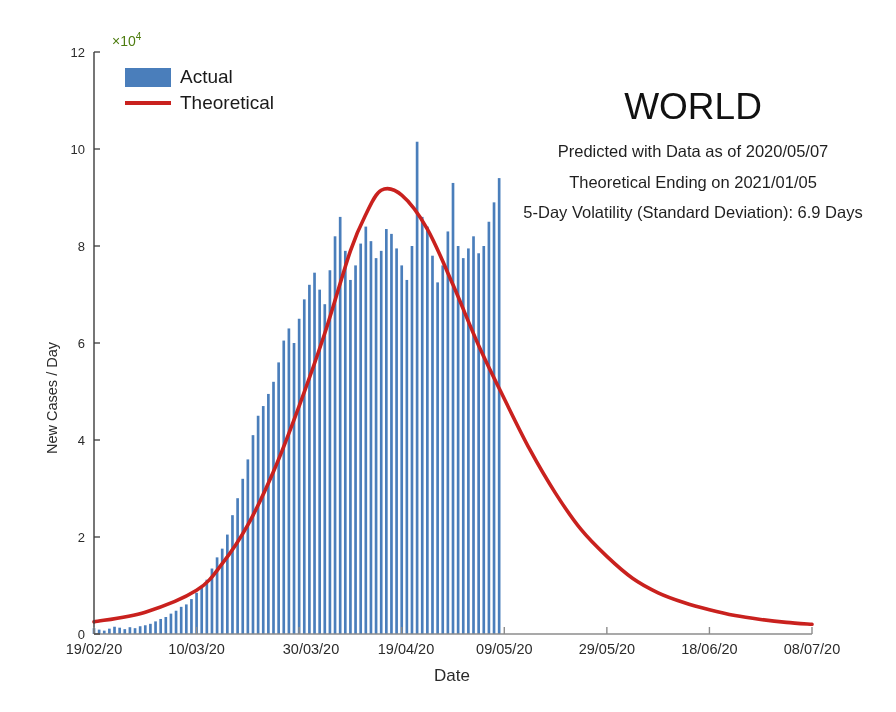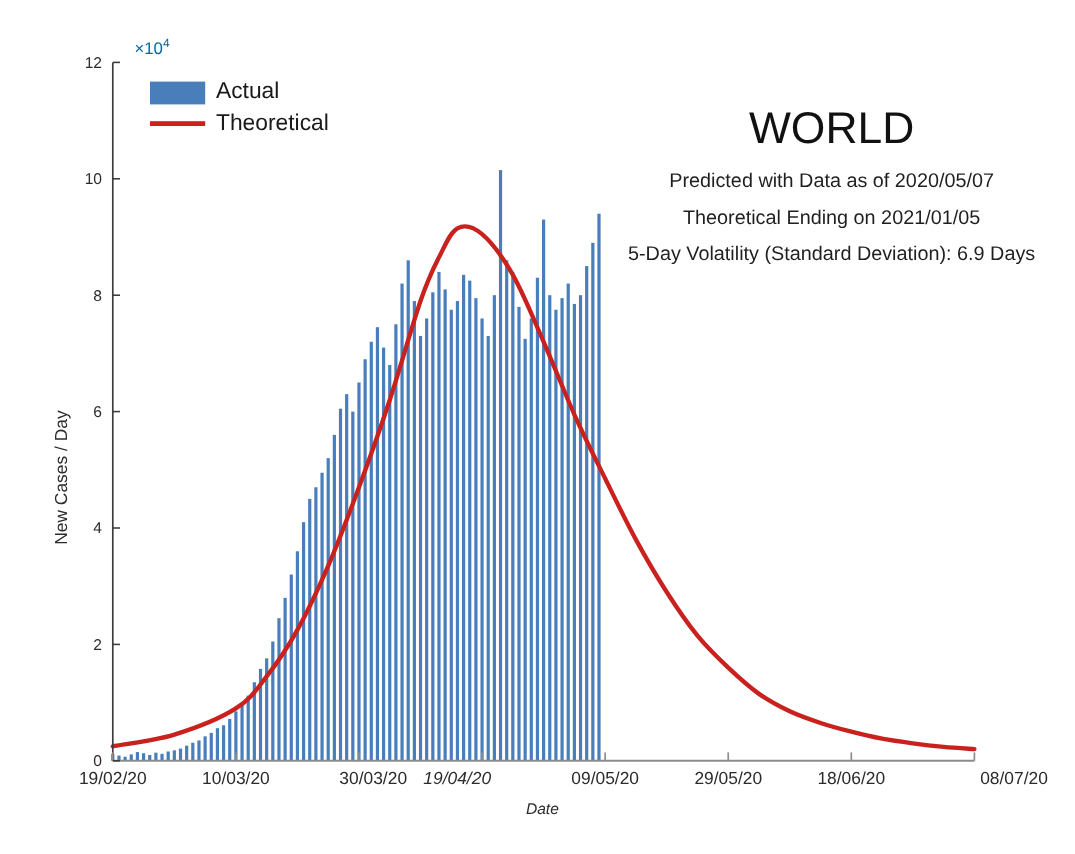--- a/index.html
+++ b/index.html
@@ -19,33 +19,33 @@
   .legend-swatch-line-wrap{width:46px;height:19px;display:flex;align-items:center;}
   .legend-swatch-line{width:46px;height:3.4px;background:#c9211e;}
   .legend-label{margin-left:9px;font-size:19px;color:#1a1a1a;}
 
   #ann-world{left:693px;top:86px;transform:translateX(-50%);font-size:37px;color:#111;}
   .ann-line{font-size:16.5px;color:#1f1f1f;}
   #ann-l1{left:693px;top:142px;transform:translateX(-50%);}
   #ann-l2{left:693px;top:173px;transform:translateX(-50%);}
   #ann-l3{left:693px;top:203px;transform:translateX(-50%);}
 
-  #yexp{left:112px;top:31px;font-size:14px;color:#0369a1;}
+  #yexp{left:112px;top:31px;font-size:14px;color:#4d7c0f;}
   #yexp sup{font-size:10px;}
 
   .ytick{position:absolute;right:0;transform:translateY(-50%);
          font-size:13px;color:#2b2b2b;text-align:right;}
   #yticks{position:absolute;left:50px;top:0;width:35px;height:712px;}
 
   #xticks{position:absolute;left:0;top:641px;width:892px;height:22px;}
   .xtick{position:absolute;transform:translateX(-50%);font-size:14.5px;color:#2b2b2b;}
 
   #ylabel{position:absolute;left:-28px;top:390px;width:160px;text-align:center;
       transform:rotate(-90deg);transform-origin:50% 50%;font-size:14.5px;color:#2b2b2b;}
-  #xlabel{left:452px;top:666px;transform:translateX(-50%);font-size:13px;color:#2b2b2b;font-style:italic;}
+  #xlabel{left:452px;top:666px;transform:translateX(-50%);font-size:17px;color:#2b2b2b;}
 </style>
 </head>
 <body>
 
 <div id="figure">
 
   <svg id="plotsvg" viewBox="0 0 896 712" preserveAspectRatio="none">
     <g id="bars-group">
         <rect x="92.67" y="628.18" width="2.67" height="5.82" fill="#4a7ebb"></rect>
         <rect x="97.80" y="629.63" width="2.67" height="4.37" fill="#4a7ebb"></rect>
@@ -181,23 +181,23 @@
       <div class="ytick" style="top: 440px;">4</div>
       <div class="ytick" style="top: 343px;">6</div>
       <div class="ytick" style="top: 246px;">8</div>
       <div class="ytick" style="top: 149px;">10</div>
       <div class="ytick" style="top: 52px;">12</div>
     </div>
   <div id="xticks">
       <div class="xtick" style="left: 94px;">19/02/20</div>
       <div class="xtick" style="left: 196.6px;">10/03/20</div>
       <div class="xtick" style="left: 311px;">30/03/20</div>
-      <div class="xtick" style="left: 381px; font-style: italic;">19/04/20</div>
+      <div class="xtick" style="left: 406px;">19/04/20</div>
       <div class="xtick" style="left: 504.3px;">09/05/20</div>
       <div class="xtick" style="left: 606.9px;">29/05/20</div>
       <div class="xtick" style="left: 709.4px;">18/06/20</div>
-      <div class="xtick" style="left: 812px; margin-left: 33px;">08/07/20</div>
+      <div class="xtick" style="left: 812px;">08/07/20</div>
     </div>
 
   <div class="txt" id="ylabel">New Cases / Day</div>
   <div class="txt" id="xlabel">Date</div>
 
 </div>
 
 </body></html>

